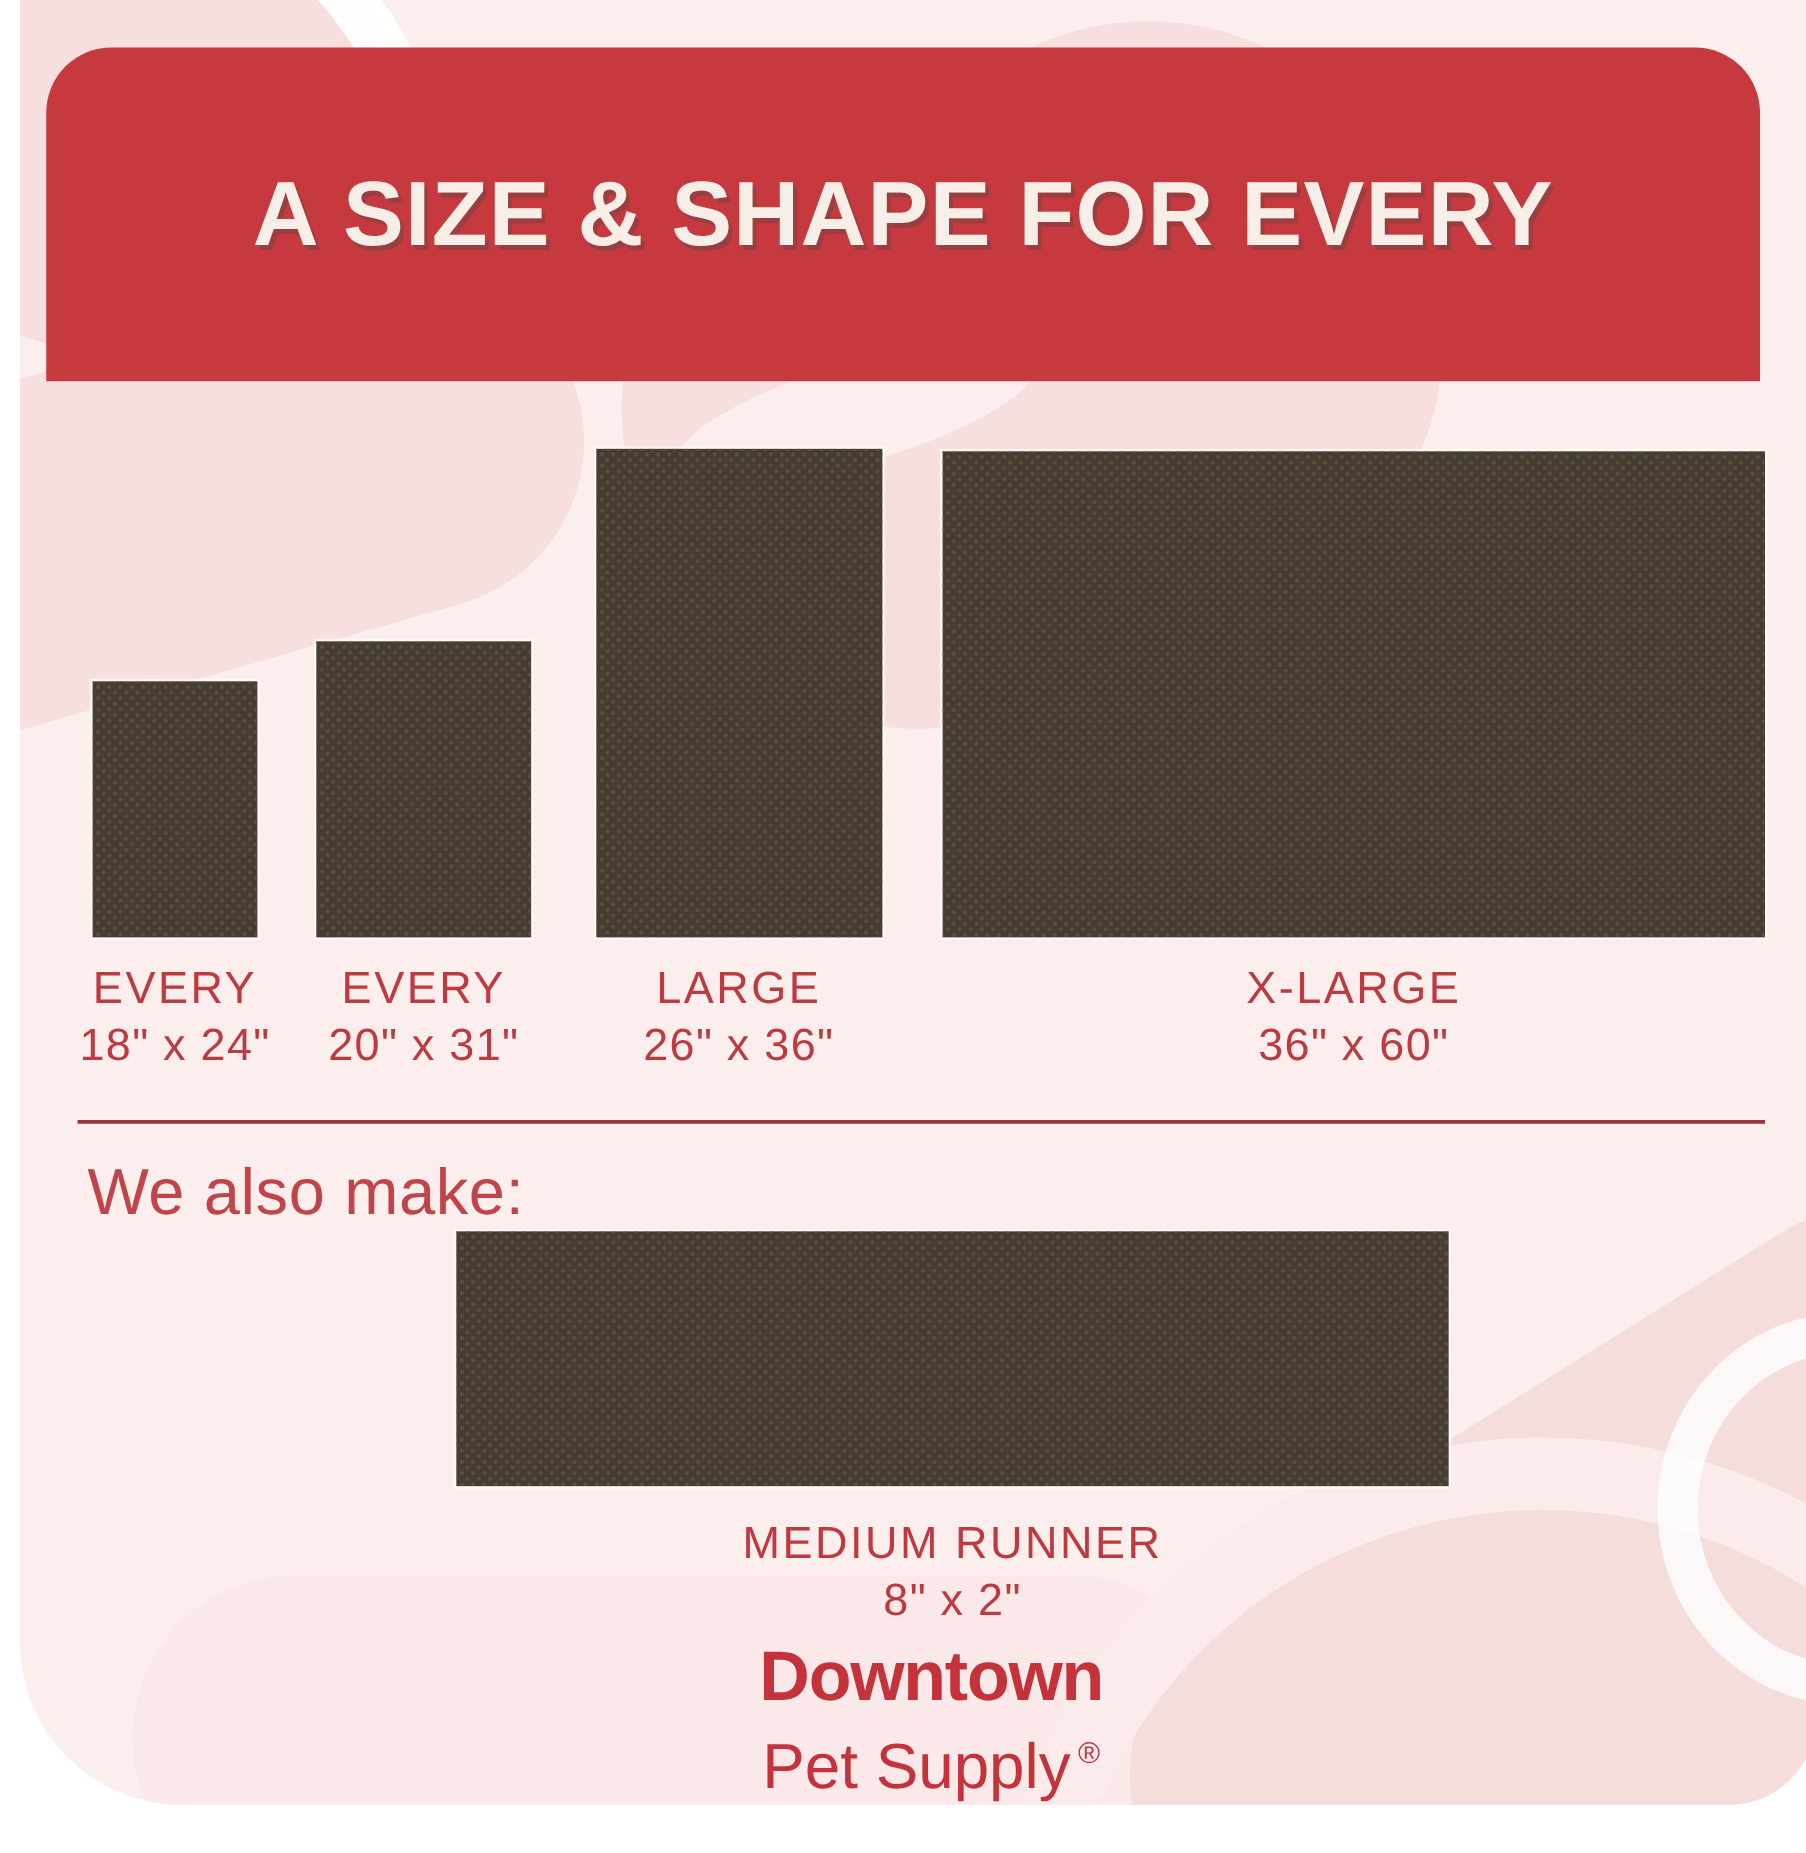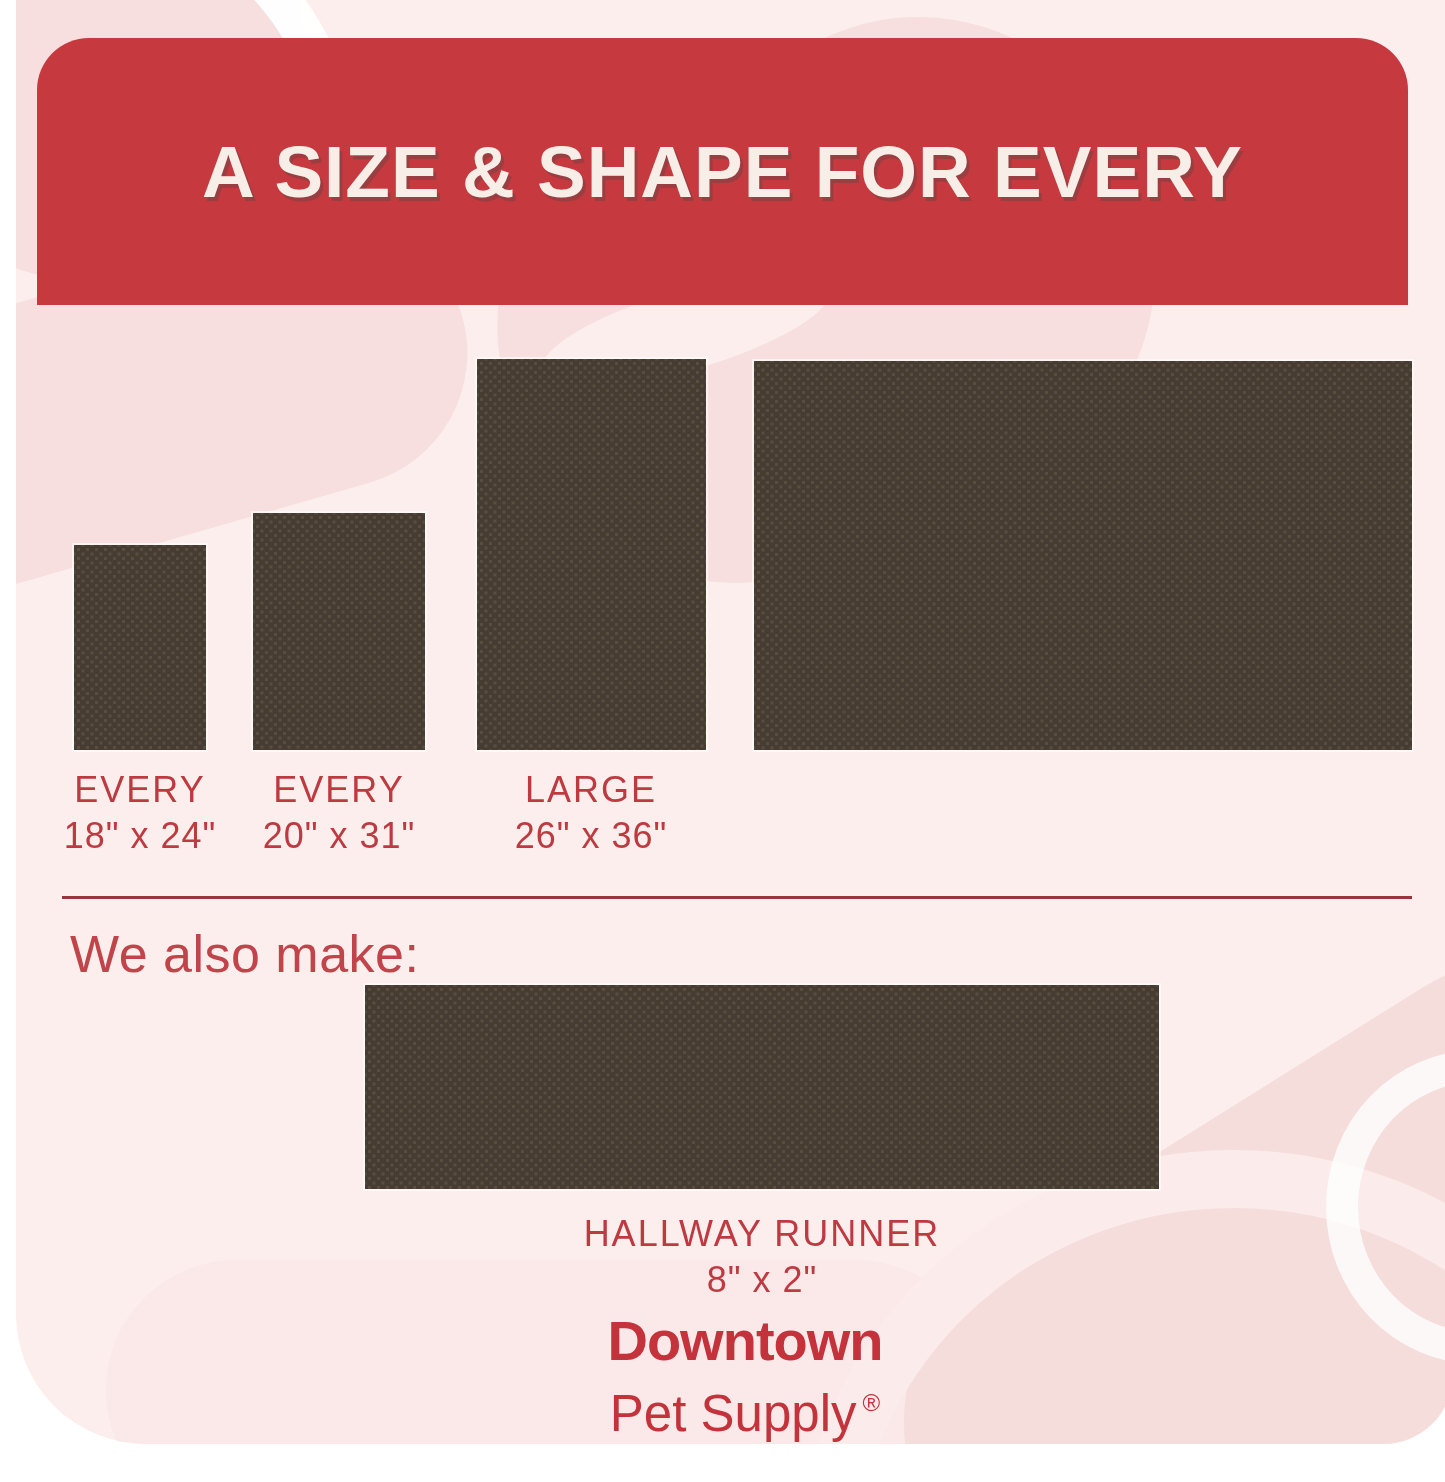--- a/index.html
+++ b/index.html
@@ -201,27 +201,31 @@
     <div class="size-dims">18" x 24"</div>
   </div>
   <div class="size-label label-medium">
     <div class="size-name">EVERY</div>
     <div class="size-dims">20" x 31"</div>
   </div>
   <div class="size-label label-large">
     <div class="size-name">LARGE</div>
     <div class="size-dims">26" x 36"</div>
   </div>
+  <div class="size-label label-xlarge">
+    <div class="size-name">X-LARGE</div>
+    <div class="size-dims">36" x 60"</div>
+  </div>
 
   <div class="divider"></div>
   <div class="also-make">We also make:</div>
 
   <div class="mat mat-runner"></div>
   <div class="size-label label-runner">
-    <div class="size-name">HALLWAY RUNNER</div>
+    <div class="size-name">MEDIUM RUNNER</div>
     <div class="size-dims">8" x 2"</div>
   </div>
 
   <div class="logo">
     <div class="logo-main">Downtown</div>
     <div class="logo-sub"><span>Pet Supply</span><span class="logo-reg">®</span></div>
   </div>
 
 </div>
 

